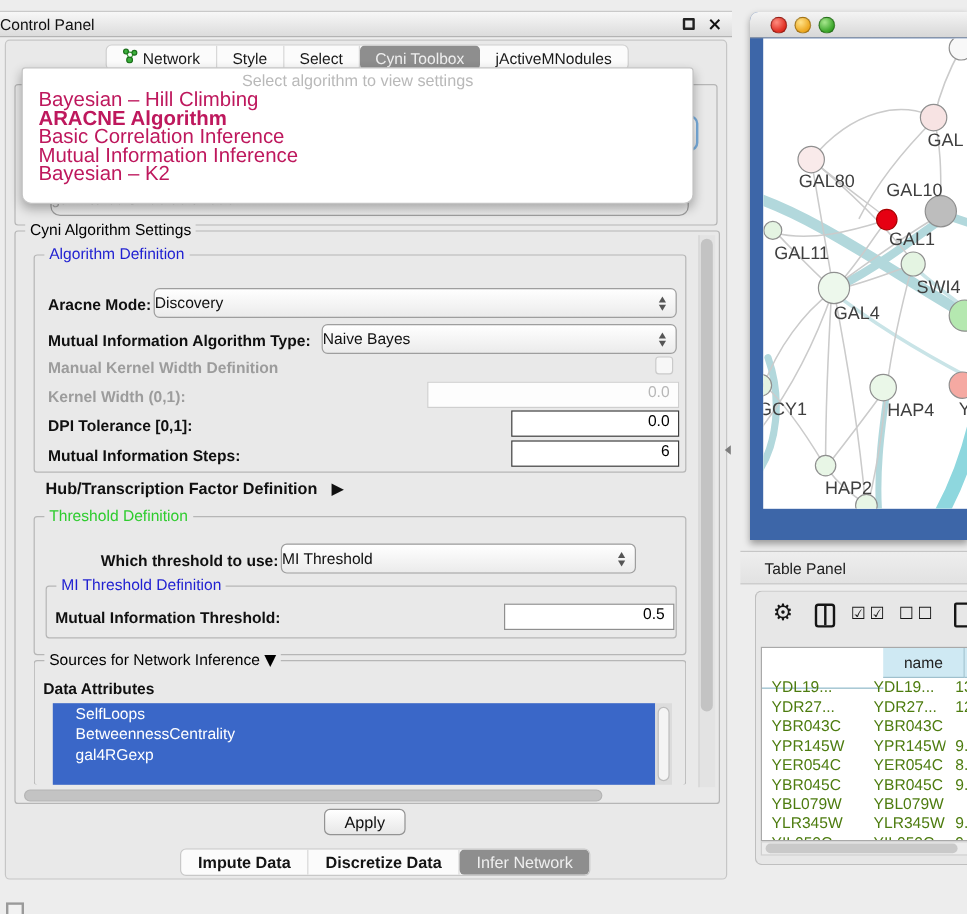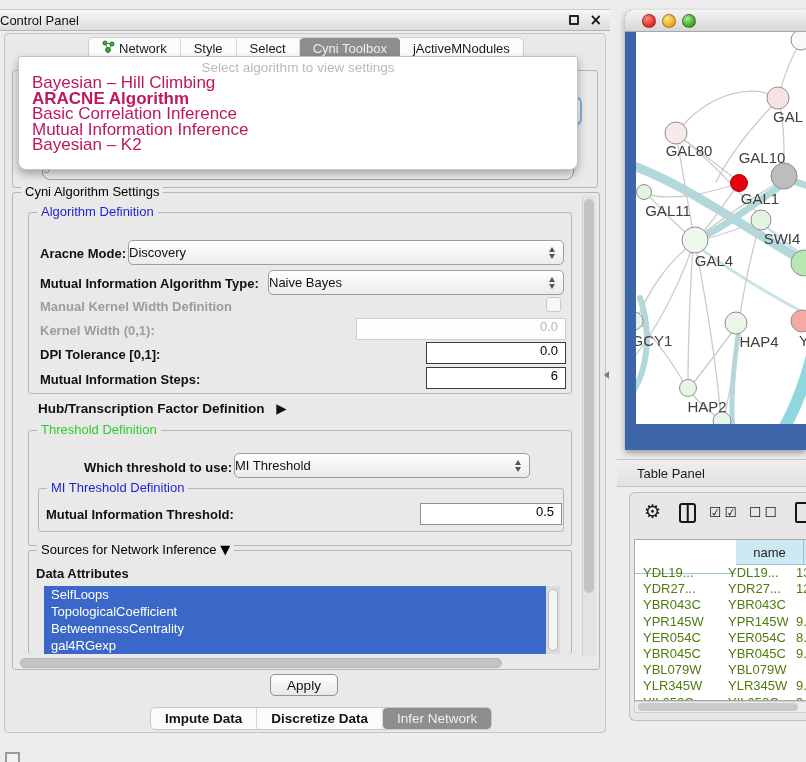--- a/index.html
+++ b/index.html
@@ -43,21 +43,21 @@
     border-radius:3px 3px 8px 8px; box-shadow:0 4px 9px rgba(0,0,0,.30); padding-top:3px; z-index:30; }
   .dd-prompt { text-align:center; color:#b9b9b9; font-size:13.5px; height:15px; }
   .dd-item { font-size:17px; color:#be185d; height:15.6px; line-height:15.6px; padding-left:13px; white-space:nowrap; }
   .dd-item.bold { font-weight:bold; }
 
   .vscroll-track { left:582px; top:196px; width:14px; height:460px; background:#e3e3e3; border-left:1px solid #d2d2d2; }
   .vscroll-thumb { left:584px; top:199px; width:10px; height:394px; background:#c3c3c3; border-radius:5px; }
   .hscroll-thumb { left:20px; top:658px; width:482px; height:10px; background:#c3c3c3; border-radius:5px; border:1px solid #b5b5b5; }
 
   .attr-list { left:44px; top:586px; width:502px; height:68px; background:#3a67c8; overflow:hidden; }
-  .attr-item { color:#fff; font-size:13px; height:17px; line-height:17px; padding-left:7px; }
+  .attr-item { color:#fff; font-size:13px; height:17px; line-height:17px; padding-left:19px; }
   .list-sb-track { left:546px; top:586px; width:14px; height:68px; background:#dcdcdc; }
   .list-sb-thumb { left:548px; top:589px; width:10px; height:62px; background:#f4f4f4; border:1px solid #bdbdbd; border-radius:5px; }
 
   .btn { position:absolute; background:linear-gradient(#ffffff,#e7e7e7); border:1px solid #939393; border-radius:5px;
     font-size:13.5px; color:#111; display:flex; align-items:center; justify-content:center; }
 
   .btabrow { left:150px; top:707px; height:23px; display:flex; background:#fbfbfb; border:1px solid #c8c8c8; border-radius:5px; overflow:hidden; }
   .btab { display:flex; align-items:center; padding:0 14px; font-size:13.5px; font-weight:bold; color:#141414; border-right:1px solid #d8d8d8; }
   .btab:last-child { border-right:none; }
   .btab.sel { background:#8e8e8e; color:#efefef; border-radius:4px; font-weight:normal; }
@@ -217,21 +217,20 @@
 
 <div class="group" style="left:28px; top:550px; width:544px; height:104px; border-bottom:none;">
   <span class="gtitle">
     <span>Sources for Network Inference</span>
     <span style="font-family:'DejaVu Sans',sans-serif;">▼</span>
   </span>
 </div>
 <span class="lbl" style="left:36px; top:566px;">Data Attributes</span>
 <div class="abs attr-list">
     <div class="attr-item">SelfLoops</div>
-    <div class="attr-item">TopologicalCoefficient</div>
     <div class="attr-item">BetweennessCentrality</div>
     <div class="attr-item">gal4RGexp</div>
   </div>
 <div class="abs list-sb-track"></div>
 <div class="abs list-sb-thumb"></div>
 
 <div class="btn" style="left:270px; top:674px; width:68px; height:22px;">Apply</div>
 
 <div class="abs btabrow">
     <div class="btab">Impute Data</div>

